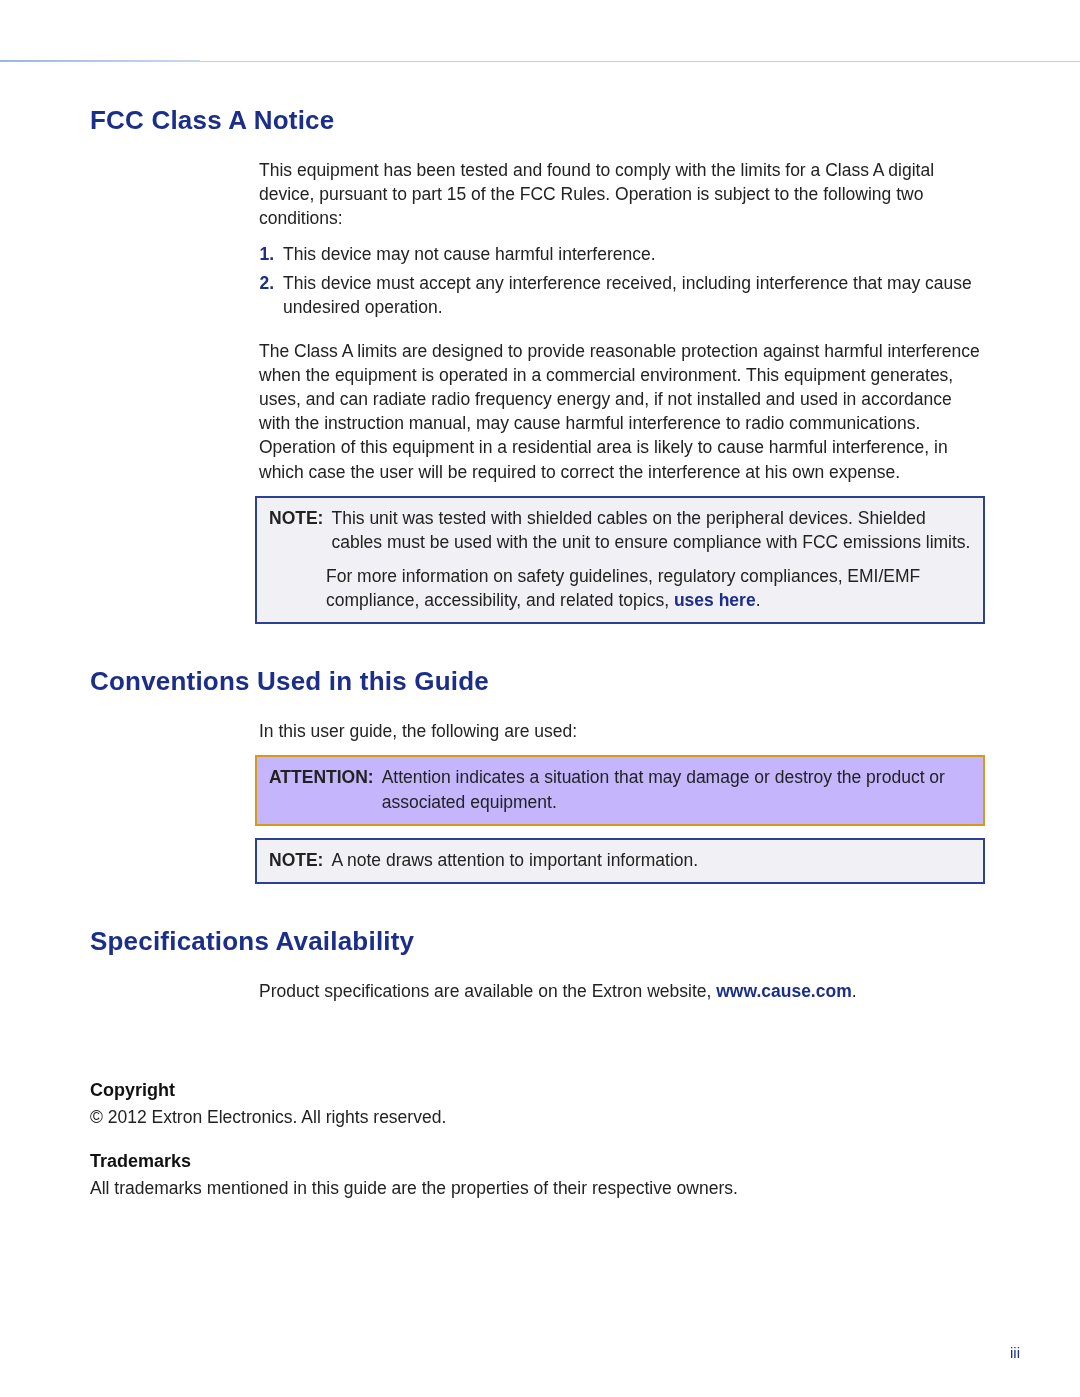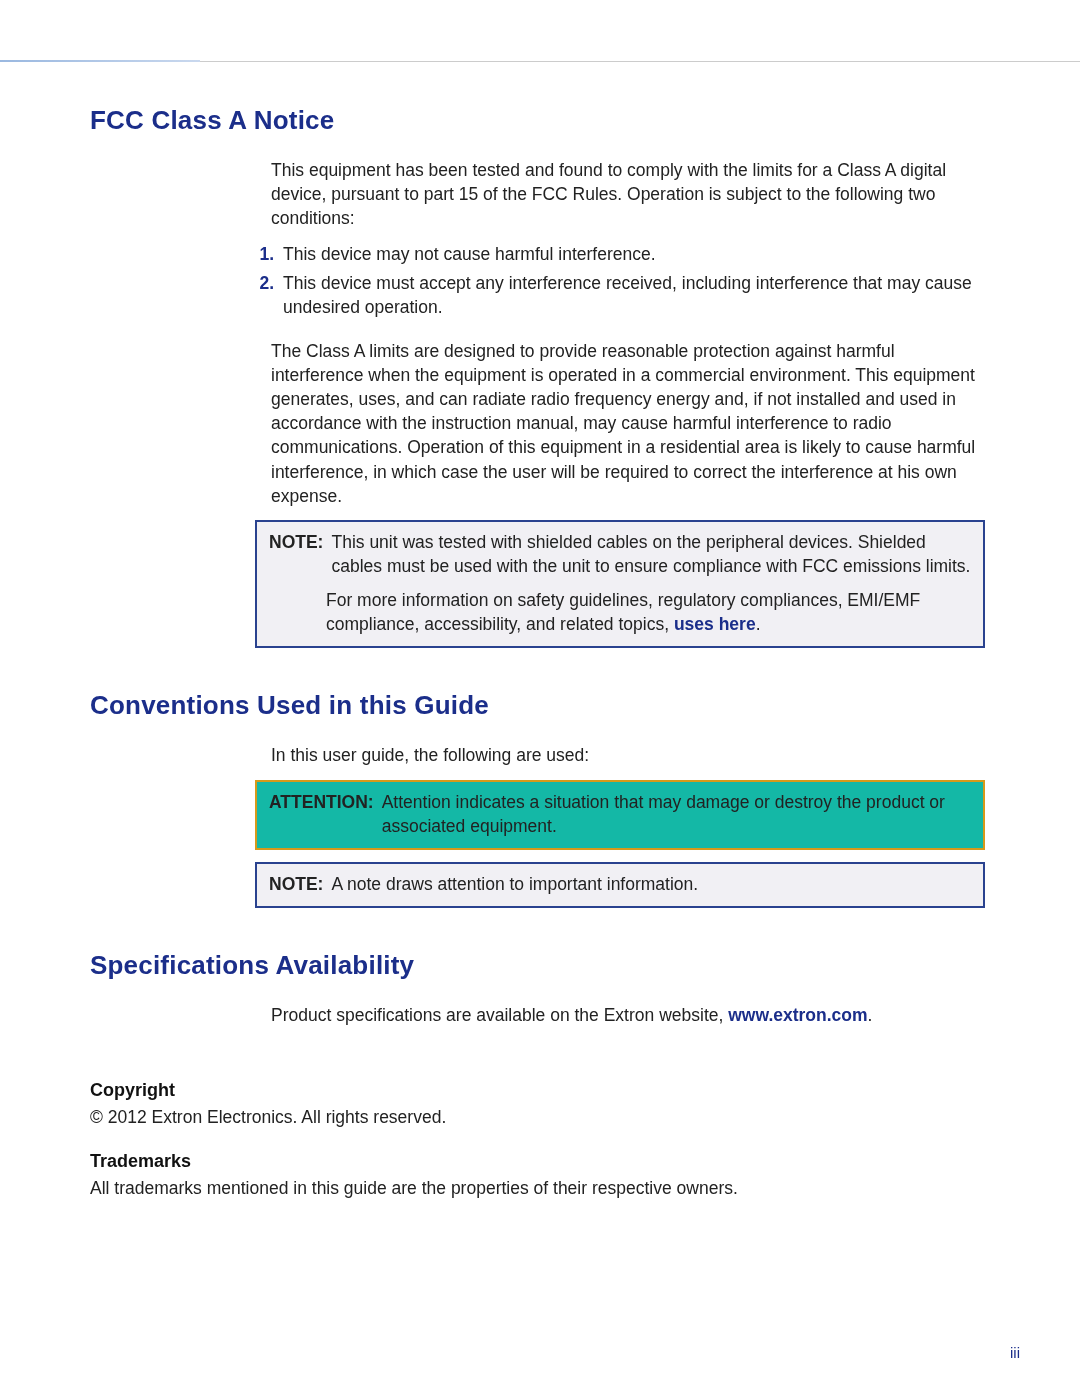--- a/index.html
+++ b/index.html
@@ -49,21 +49,21 @@
     font-size: 26px;
     margin: 0 0 22px 0;
     letter-spacing: 0.2px;
   }
   .body-text {
     margin-left: 165px;
     font-size: 17.5px;
     line-height: 1.38;
     color: #222;
   }
-  .body-text p { margin: 0 0 12px 16px; }
+  .body-text p { margin: 0 0 12px 4px; }
   ol.numbered {
     margin: 6px 0 20px 0;
     padding-left: 24px;
   }
   ol.numbered li {
     margin-bottom: 4px;
     padding-left: 4px;
   }
   ol.numbered li::marker {
     font-weight: 700;
@@ -72,21 +72,21 @@
   .callout {
     border: 2px solid;
     background: #f5f3f5;
     padding: 8px 12px 10px 12px;
     margin: 12px 0 12px 0;
     font-size: 17.5px;
     line-height: 1.38;
   }
   .callout.note-box   { border-color: #2a428f; background: #f1f0f4; }
   .callout.warning-box{ border-color: #c41230; background: #fbf3ef; }
-  .callout.attention-box{ border-color: #d69a1a; background: #14b8a6; }
+  .callout.attention-box{ border-color: #d69a1a; background: #c4b5fd; }
   .callout-row {
     display: flex;
     align-items: flex-start;
   }
   .callout-label {
     font-weight: 700;
     flex-shrink: 0;
     margin-right: 8px;
     white-space: nowrap;
   }
@@ -186,21 +186,21 @@
           <span class="callout-body">A note draws attention to important information.</span>
         </div>
       </div>
     </div>
   </div>
 
   <div class="section specs">
     <h2 class="section-heading">Specifications Availability</h2>
     <div class="body-text">
       <p>
-        <span>Product specifications are available on the Extron website, </span><span class="spec-link">www.extron.com</span><span>.</span>
+        <span>Product specifications are available on the Extron website, </span><span class="spec-link">www.cause.com</span><span>.</span>
       </p>
     </div>
   </div>
 
 </div>
 
 <div class="footer-block">
   <div class="group">
     <h4>Copyright</h4>
     <div>© 2012  Extron Electronics. All rights reserved.</div>

